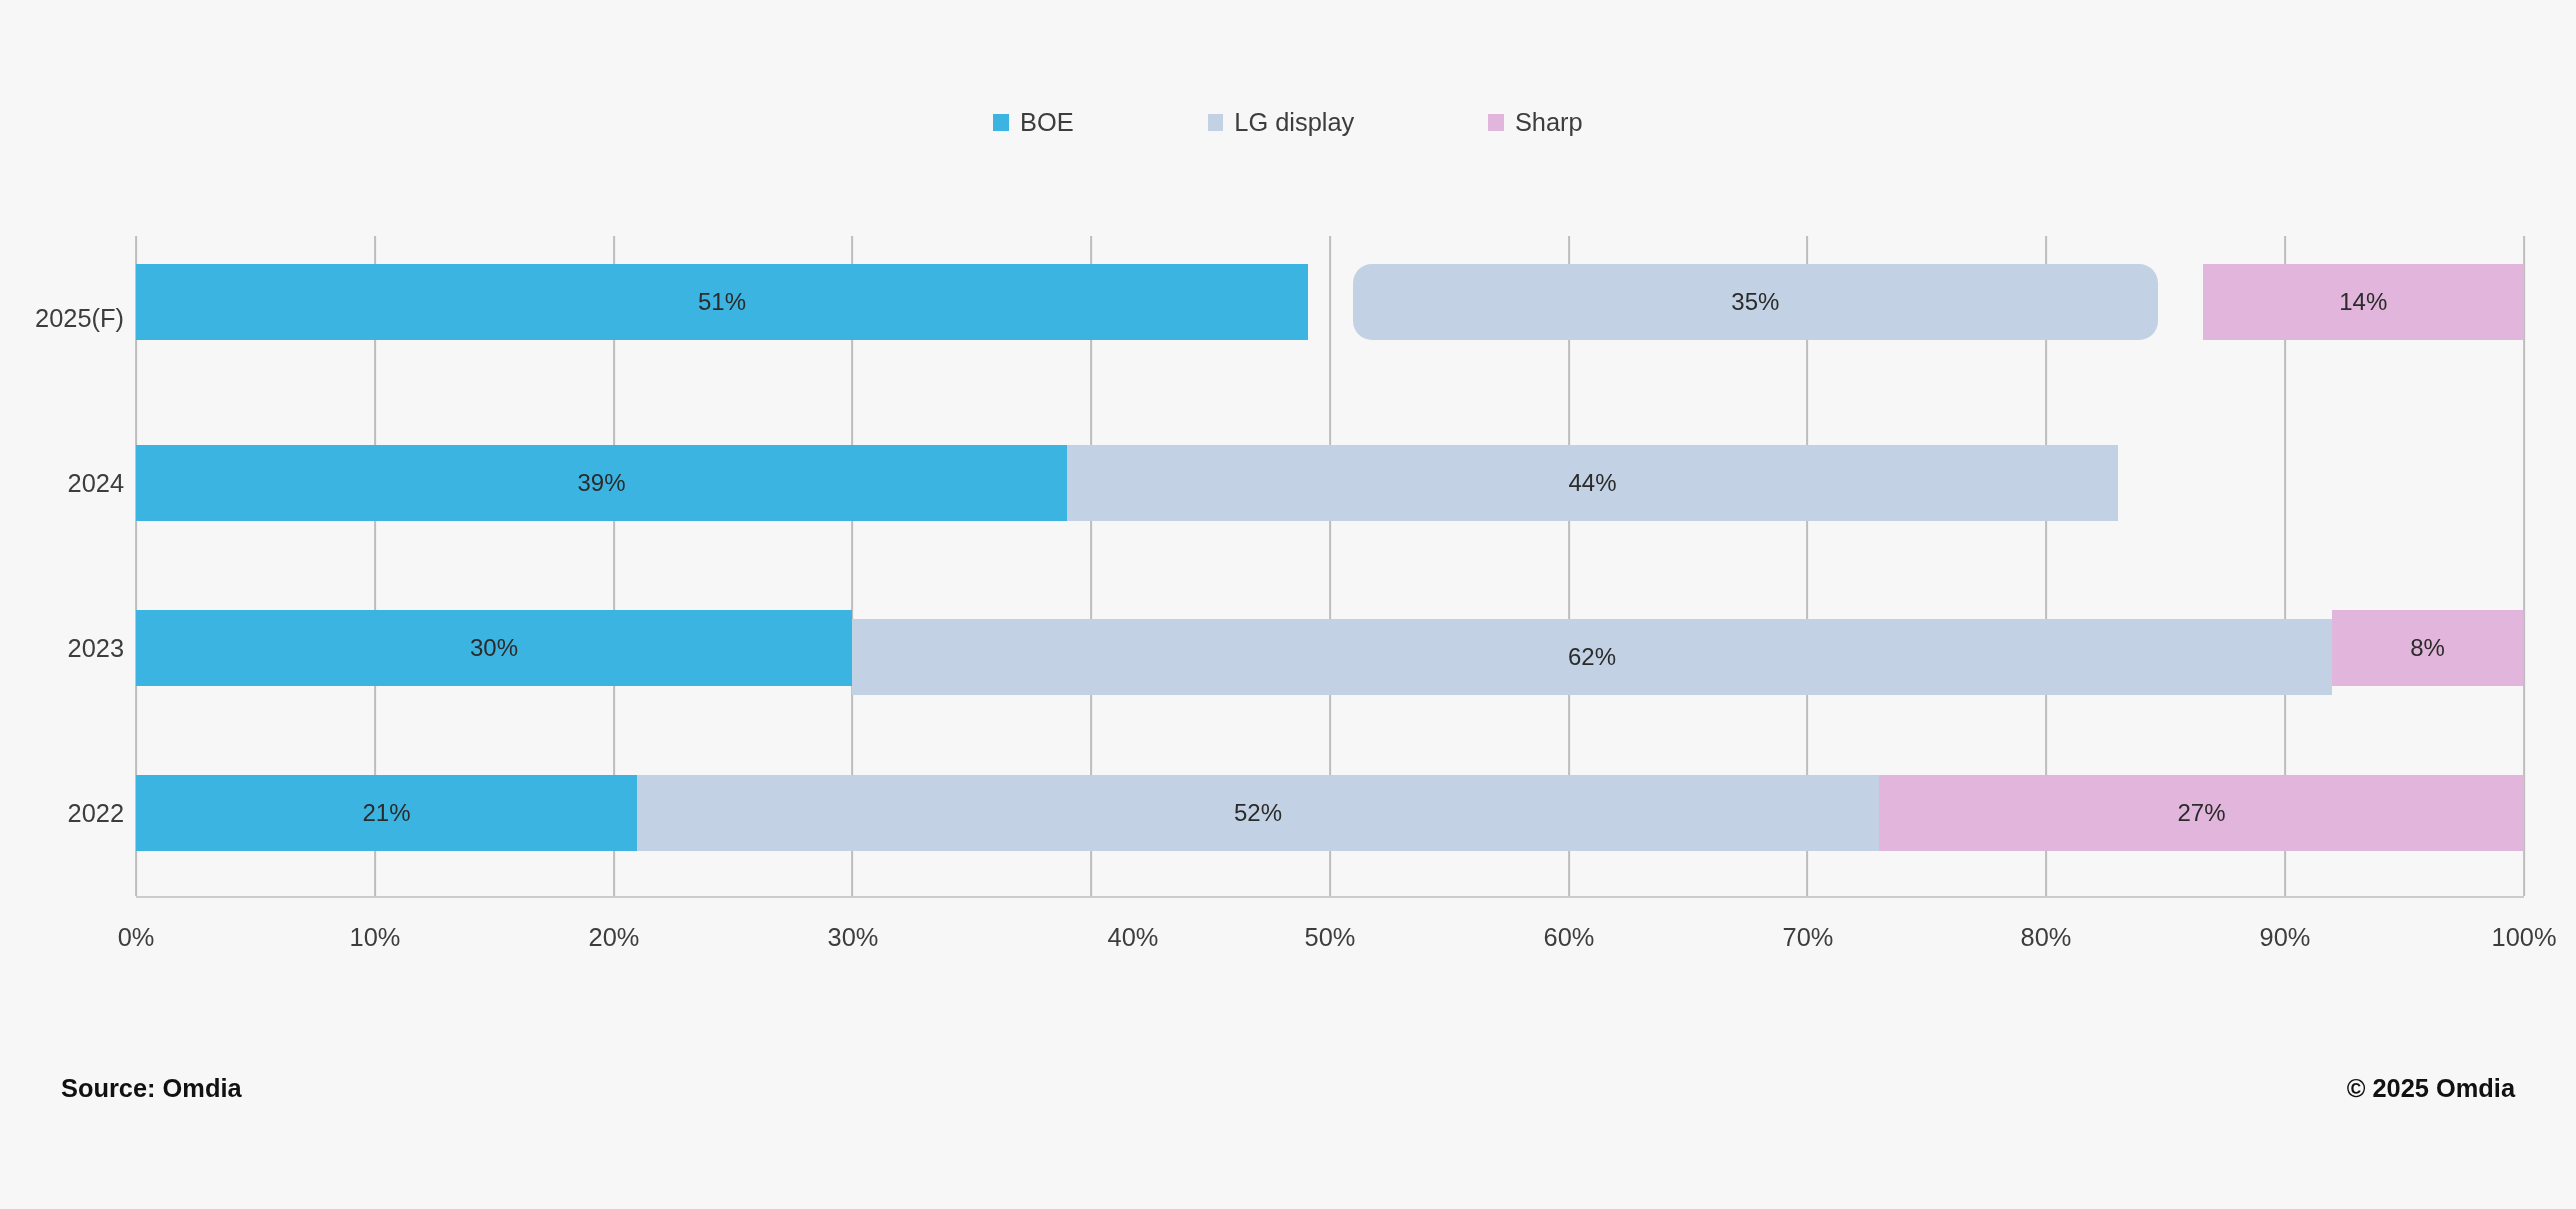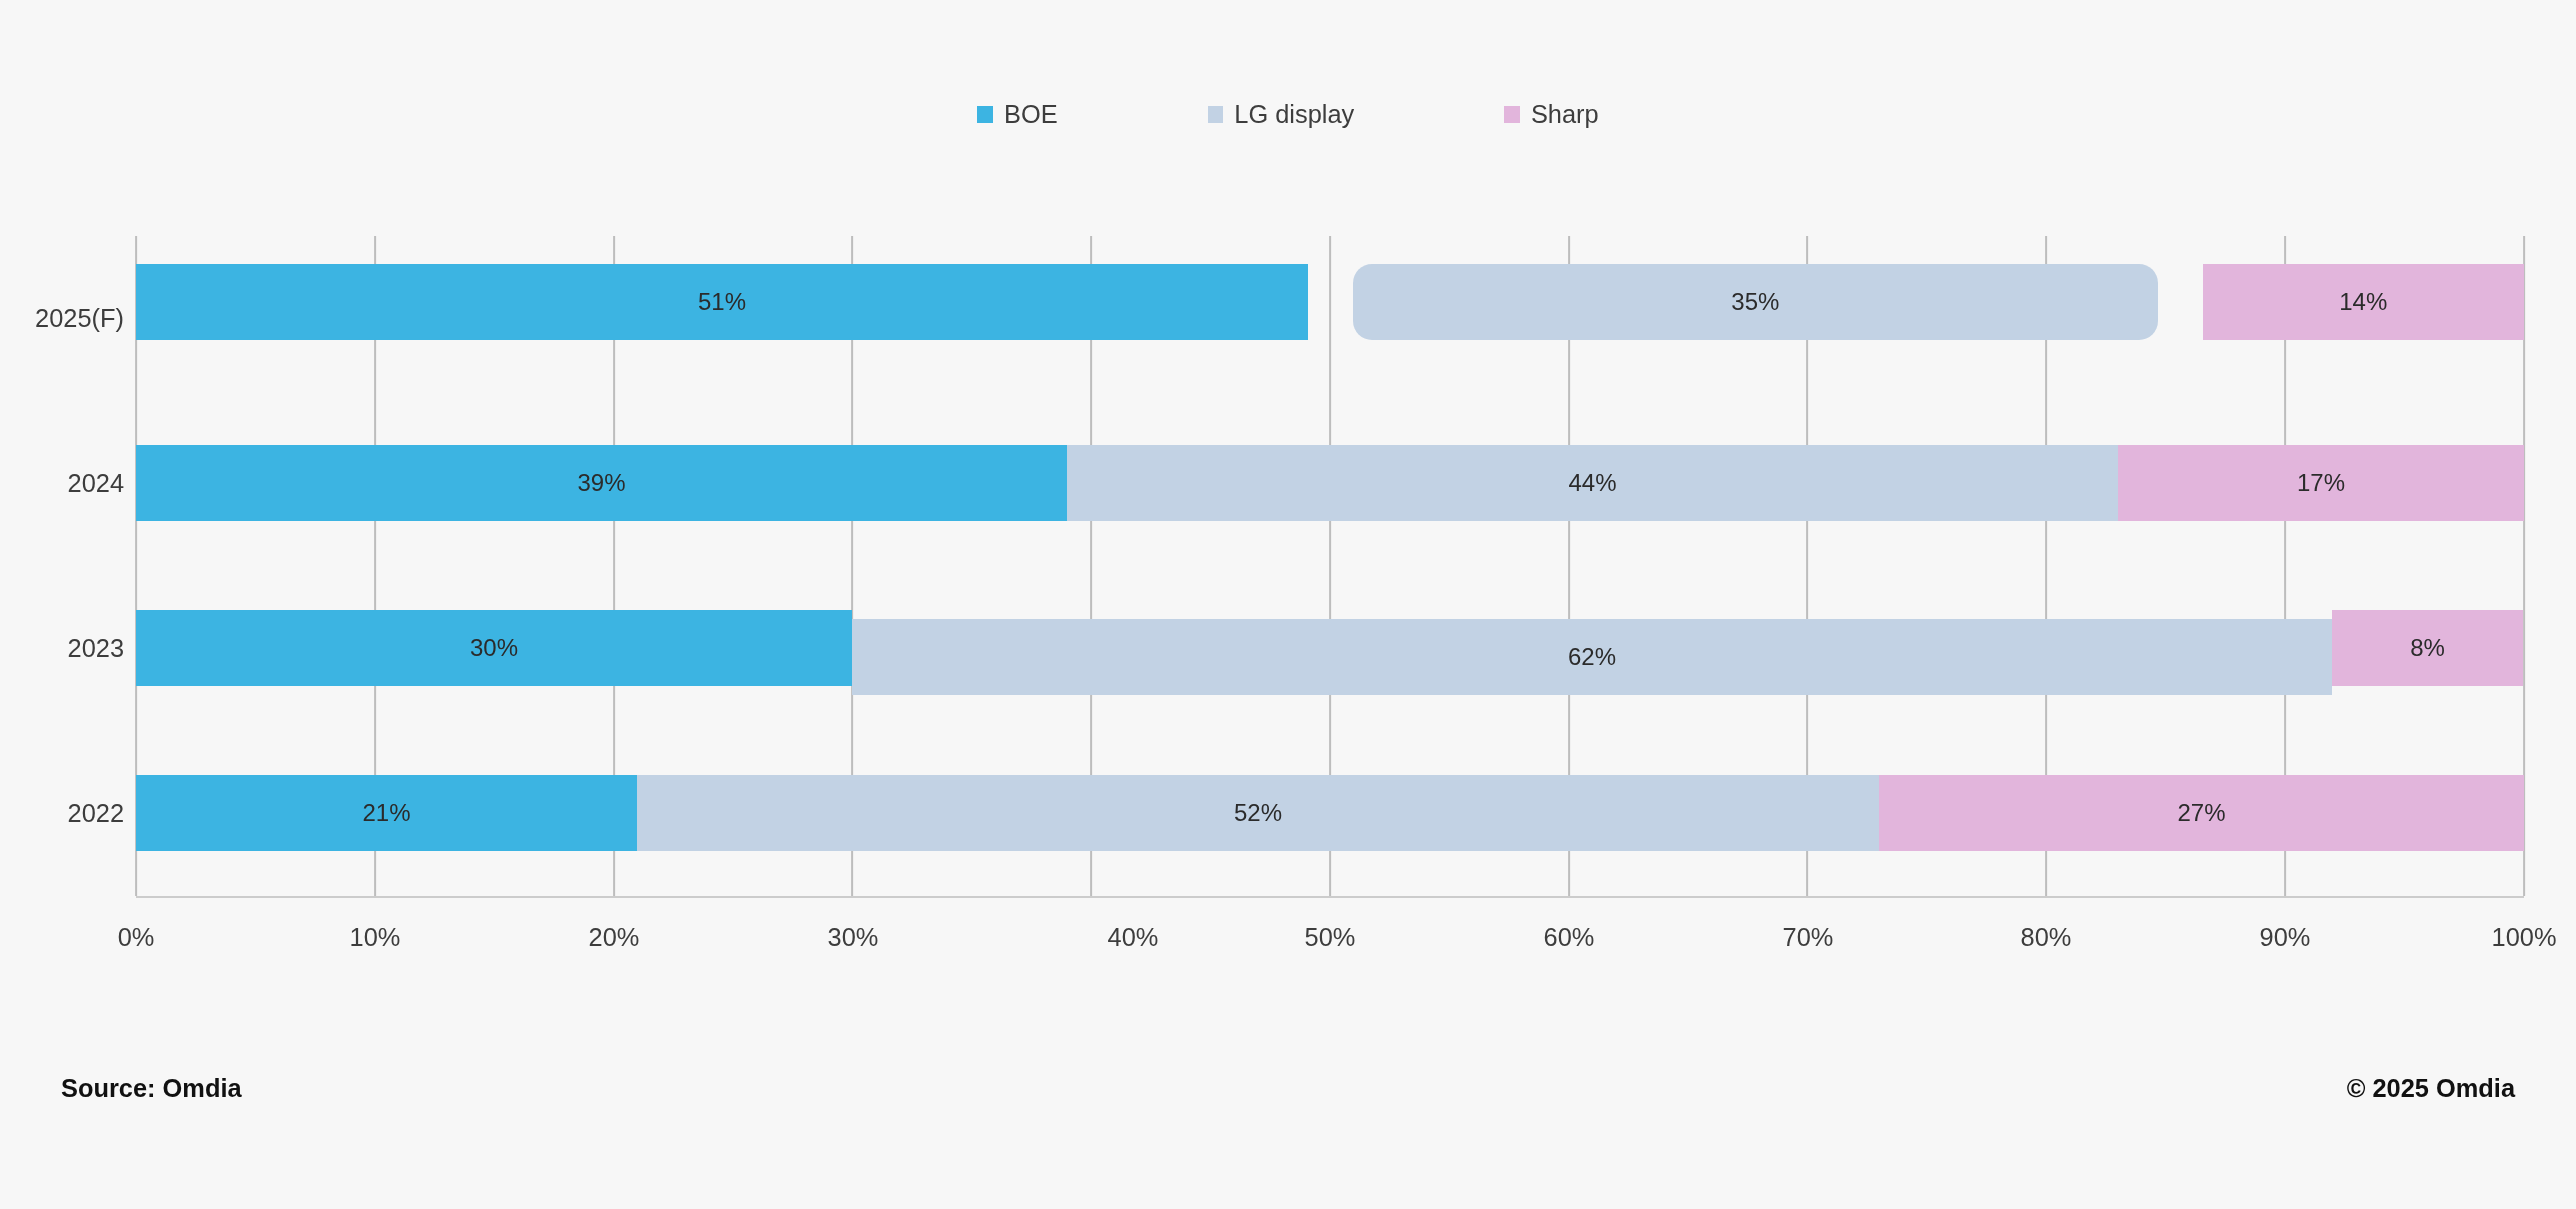--- a/index.html
+++ b/index.html
@@ -19,26 +19,26 @@
     position: relative;
     width: 2576px;
     height: 1209px;
     background: #f7f7f7;
   }
 
   
   .legend {
     position: absolute;
     left: 0;
-    top: 102px;
+    top: 110px;
     width: 2576px;
     display: flex;
     justify-content: center;
     align-items: center;
-    gap: 16px;
+    gap: 0;
   }
   .legend-item {
     display: flex;
     align-items: center;
     margin: 0 67px;
   }
   .legend-swatch {
     width: 15.7px;
     height: 17px;
     margin-right: 11px;
@@ -200,23 +200,20 @@
             <span class="seg-label">14%</span>
           </div>
         </div>
         <div class="bar-row" style="top: 209px;">
           <div class="seg" style="width: 931px; background: rgb(60, 180, 226);">
             <span class="seg-label">39%</span>
           </div>
           <div class="seg" style="width: 1051px; background: rgb(194, 210, 228);">
             <span class="seg-label">44%</span>
           </div>
-          <div class="seg" style="width: 406px; background: rgb(226, 181, 220);">
-            <span class="seg-label">17%</span>
-          </div>
         </div>
         <div class="bar-row" style="top: 374px;">
           <div class="seg" style="width: 716px; background: rgb(60, 180, 226);">
             <span class="seg-label">30%</span>
           </div>
           <div class="seg" style="width: 1480px; background: rgb(194, 210, 228); margin-top: 9px;">
             <span class="seg-label">62%</span>
           </div>
           <div class="seg" style="width: 191px; background: rgb(226, 181, 220);">
             <span class="seg-label">8%</span>

